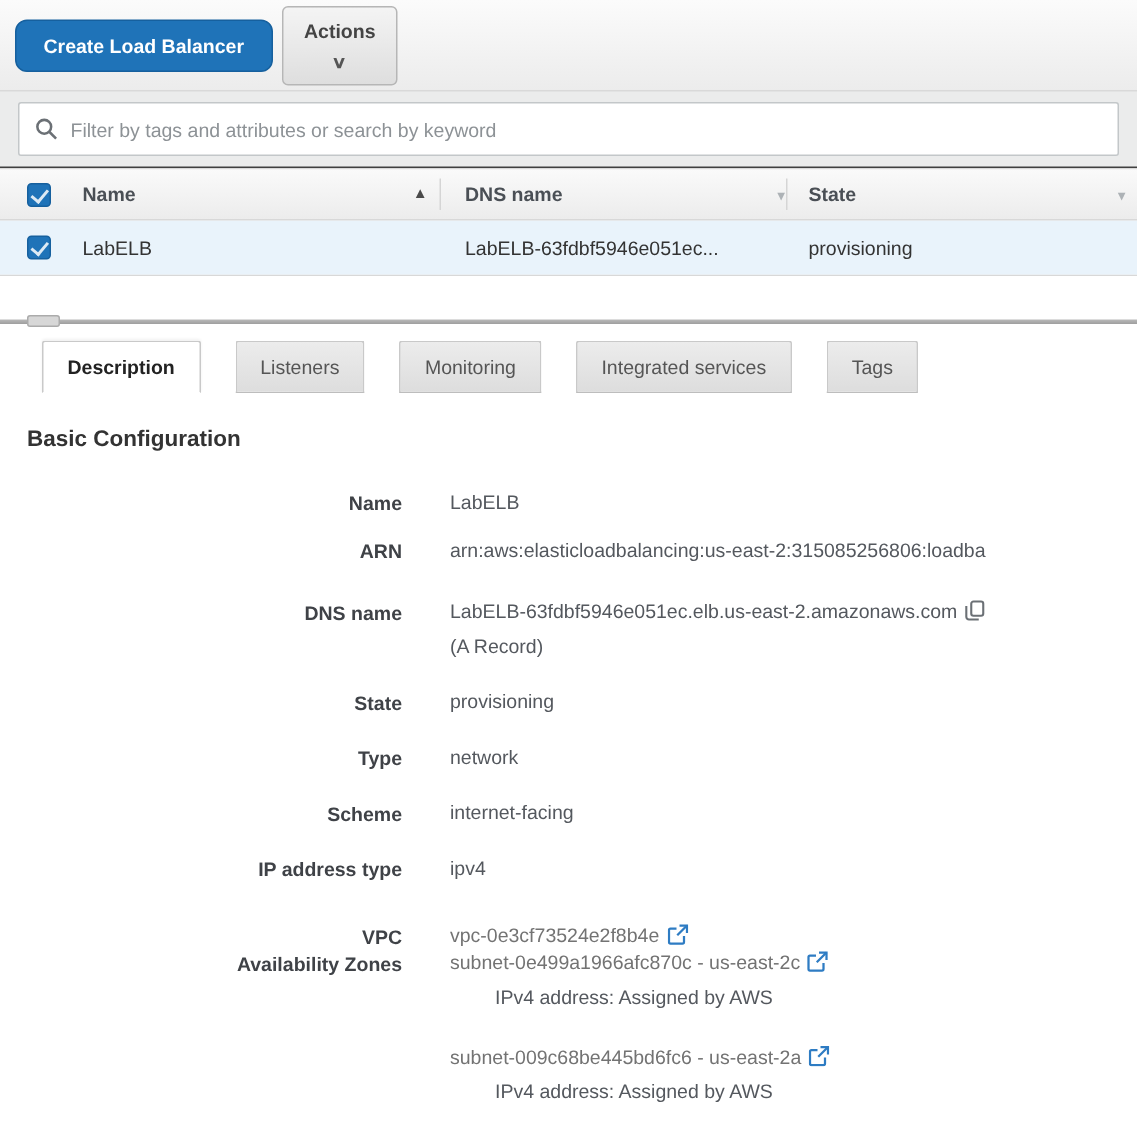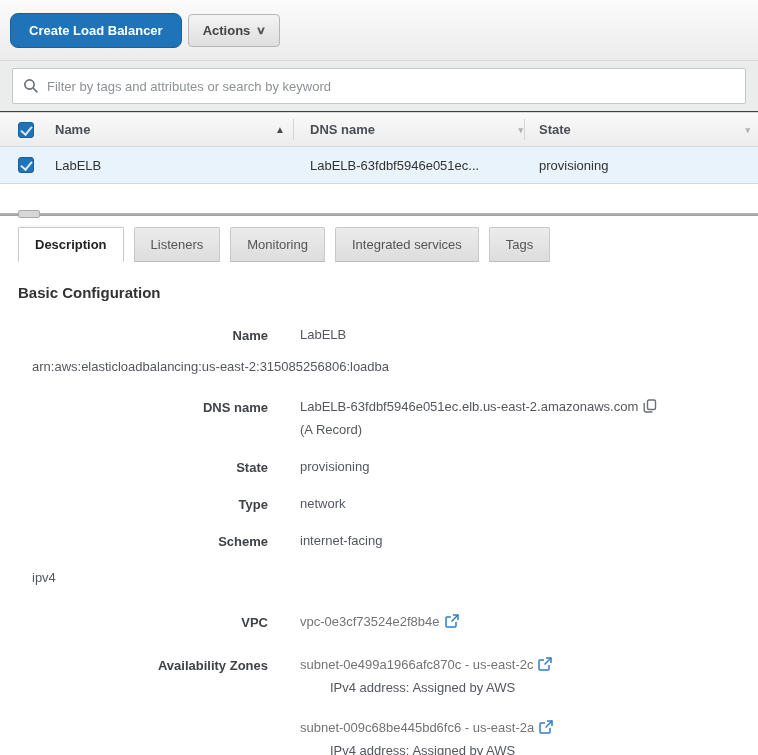--- a/index.html
+++ b/index.html
@@ -7,21 +7,21 @@
     font-family:"Liberation Sans", sans-serif; background:#fff; color:#333; }
   .page { position:relative; width:758px; height:755px; }
 
   
   .toolbar { height:60px; background:linear-gradient(#fbfbfb,#ececec);
     display:flex; align-items:center; padding:0 10px; gap:6px; }
   .btn-primary { background:#1f73b8; border:1px solid #16609e; color:#fff;
     font-weight:bold; font-size:13px; padding:9px 18px; border-radius:8px; cursor:pointer; }
   .btn-secondary { background:linear-gradient(#f4f4f4,#dedede); border:1px solid #b6b6b6;
     color:#444; font-weight:bold; font-size:13px; padding:8px 14px; border-radius:4px;
-    cursor:pointer; display:flex; align-items:center; gap:7px; }
+    cursor:pointer; display:flex; align-items:center; gap:7px;flex-direction:column; }
   .caret { font-size:11px; color:#555; font-weight:bold; transform:scaleX(1.3); }
 
   
   .filter-strip { height:52px; background:#ebecec; border-top:1px solid #d9d9d9;
     border-bottom:1px solid #404040; display:flex; align-items:center; padding:0 12px; }
   .filter-box { flex:1; height:36px; background:#fff; border:1px solid #c3c7c9;
     border-radius:2px; display:flex; align-items:center; padding:0 10px; gap:8px; }
   .filter-box input { border:none; outline:none; flex:1; font-size:13px;
     font-family:"Liberation Sans", sans-serif; color:#333; }
   .filter-box input::placeholder { color:#8d9296; }
@@ -46,40 +46,40 @@
   .sort-idle { font-size:9px; color:#adb2b6; }
 
   
   .splitter { position:absolute; left:0; right:0; top:213px; height:3px;
     background:linear-gradient(#b9b9b9,#9e9e9e); cursor:row-resize; }
   .splitter-handle { position:absolute; left:18px; top:-3px; width:22px; height:8px;
     background:#d7d7d7; border:1px solid #ababab; border-radius:2px; }
 
   
   .tabs { position:absolute; top:225px; left:0; right:0; height:37px;
-    display:flex; align-items:flex-end; padding-left:18px; gap:10px; }
+    display:flex; align-items:flex-end; padding-left:28px; gap:23px; }
   .tab { border:1px solid #c9c9c9; border-bottom-color:#bdbdbd;
     background:linear-gradient(#ececec,#dddddd); color:#555; font-size:13px;
     padding:9px 16px; border-radius:2px 2px 0 0; cursor:pointer; white-space:nowrap; }
   .tab.active { background:#fff; color:#222; font-weight:bold;
     border-color:#c9c9c9; border-bottom-color:#fff; box-shadow:0 -1px 2px rgba(0,0,0,.06); }
 
   
   .pane { position:absolute; top:262px; left:0; right:0; bottom:0; background:#fff; }
   .section-title { font-size:15px; font-weight:bold; color:#333; margin:22px 0 0 18px; }
   .fields { margin-top:26px; font-size:13px; }
   .field-row { display:flex; align-items:flex-start; }
   .f-label { width:268px; text-align:right; font-weight:bold; color:#3f4247;
     flex-shrink:0; padding-top:1px; }
   .f-value { margin-left:32px; color:#54585e; white-space:nowrap; }
   .f-link { color:#737373; text-decoration:none; cursor:pointer; }
   .icon-inline { vertical-align:-2px; margin-left:5px; }
   .sub-line { color:#54585e; margin-top:6px; padding-left:30px; }
   .mb16{margin-bottom:16px}.mb26{margin-bottom:25px}.mb22{margin-bottom:22px}
-  .mb21{margin-bottom:21px}.mb28{margin-bottom:29px}.mb20{margin-bottom:26px}
+  .mb21{margin-bottom:21px}.mb28{margin-bottom:29px}.mb20{margin-bottom:1px}
 </style>
 </head>
 <body>
 
 <div class="page">
 
   <div class="toolbar">
     <button class="btn-primary">Create Load Balancer</button>
     <button class="btn-secondary">
       <span>Actions</span>
@@ -151,20 +151,21 @@
     <div class="section-title">Basic Configuration</div>
 
     <div class="fields">
 
       <div class="field-row mb16">
         <div class="f-label">Name</div>
         <div class="f-value">LabELB</div>
       </div>
 
       <div class="field-row mb26">
+        <div class="f-label">ARN</div>
         <div class="f-value">arn:aws:elasticloadbalancing:us-east-2:315085256806:loadba</div>
       </div>
 
       <div class="field-row mb22">
         <div class="f-label">DNS name</div>
         <div class="f-value">
           <span>LabELB-63fdbf5946e051ec.elb.us-east-2.amazonaws.com</span><span class="icon-inline"><svg width="14" height="14" viewBox="0 0 14 14">
                 <rect x="4.5" y="1" width="8" height="9.5" rx="1.5" fill="none" stroke="#6b7075" stroke-width="1.4"></rect>
                 <path d="M9.5 13H3A1.8 1.8 0 0 1 1.2 11.2V4" fill="none" stroke="#6b7075" stroke-width="1.4"></path>
               </svg></span>
@@ -181,20 +182,21 @@
         <div class="f-label">Type</div>
         <div class="f-value">network</div>
       </div>
 
       <div class="field-row mb21">
         <div class="f-label">Scheme</div>
         <div class="f-value">internet-facing</div>
       </div>
 
       <div class="field-row mb28">
+        <div class="f-label">IP address type</div>
         <div class="f-value">ipv4</div>
       </div>
 
       <div class="field-row mb20">
         <div class="f-label">VPC</div>
         <div class="f-value">
           <a class="f-link">vpc-0e3cf73524e2f8b4e</a><span class="icon-inline"><svg width="14" height="14" viewBox="0 0 14 14">
                 <path d="M11 8v4a1 1 0 0 1-1 1H2a1 1 0 0 1-1-1V4a1 1 0 0 1 1-1h4" fill="none" stroke="#2e7cc3" stroke-width="1.5"></path>
                 <path d="M8 1h5v5" fill="none" stroke="#2e7cc3" stroke-width="1.5"></path>
                 <line x1="13" y1="1" x2="6.5" y2="7.5" stroke="#2e7cc3" stroke-width="1.5"></line>

